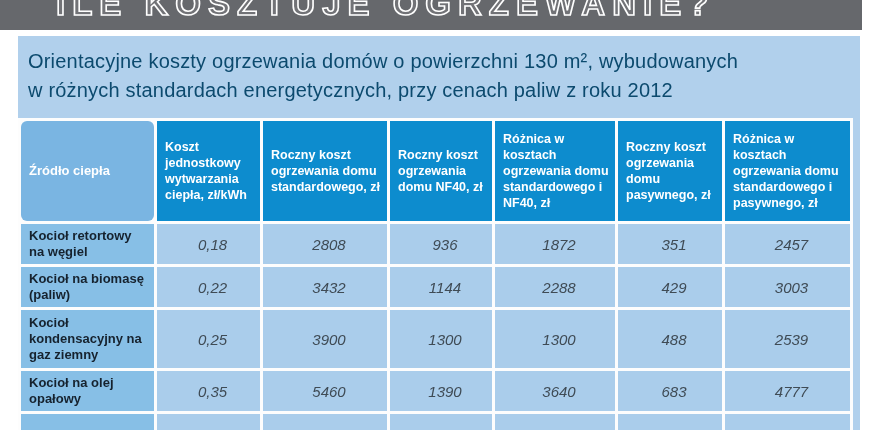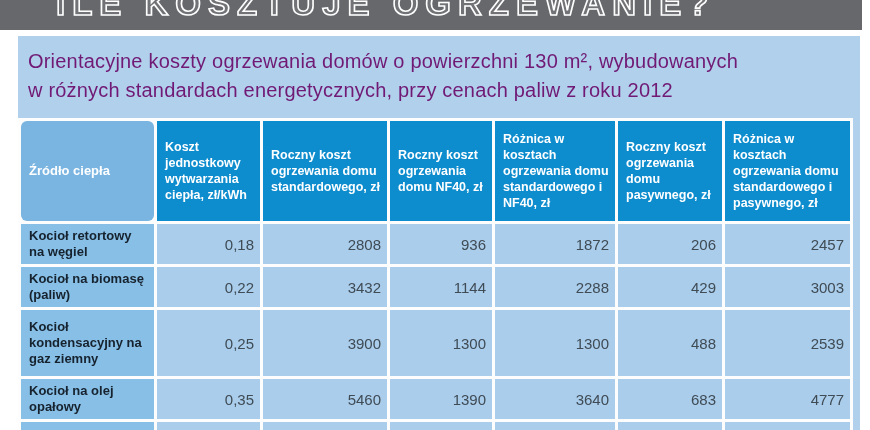--- a/index.html
+++ b/index.html
@@ -24,21 +24,21 @@
     -webkit-text-stroke: 1.6px #ffffff;
   }
   .panel {
     position: absolute; top: 36px; left: 18px;
     width: 842px; height: 394px;
     background: #b1d0ec;
   }
   .intro {
     padding: 11px 8px 0 10px;
     font-size: 20px; line-height: 29px;
-    color: #701a75;
+    color: #0c4a6e;
     letter-spacing: 0.2px;
   }
   .tablewrap {
     position: absolute; top: 82px; left: 0;
     width: 835px;
     background: #fdfdfd;
   }
   table {
     border-collapse: separate;
     border-spacing: 3px;
@@ -64,26 +64,27 @@
     color: #16222e;
     font-size: 13px; font-weight: bold;
     line-height: 16px;
     text-align: left; vertical-align: middle;
     padding: 4px 6px 4px 8px;
   }
   tbody td {
     background: #aacdeb;
     color: #3f4b55;
     font-size: 15px;
-    text-align: right; vertical-align: middle;
+    text-align: center; vertical-align: middle;
     padding: 4px 6px 4px 14px;
+    font-style: italic;
   }
   tbody tr.r1 { height: 38px; margin-top: 20px; }
   tbody tr.r2 { height: 40px; }
-  tbody tr.r3 { height: 66px; }
+  tbody tr.r3 { height: 58px; }
   tbody tr.r4 { height: 40px; }
   tbody tr.r5 { height: 44px; }
 </style>
 </head>
 <body>
 
 <div class="topbar">
   <div class="topbar-title">ILE KOSZTUJE OGRZEWANIE?</div>
 </div>
 
@@ -115,21 +116,21 @@
             <th>Różnica w kosztach ogrzewania domu standardowego i pasywnego, zł</th>
           </tr>
       </thead>
       <tbody id="body-rows">
           <tr class="r1">
             <th class="rowlabel">Kocioł retortowy na węgiel</th>
             <td>0,18</td>
             <td>2808</td>
             <td>936</td>
             <td>1872</td>
-            <td>206</td>
+            <td>351</td>
             <td>2457</td>
           </tr>
           <tr class="r2">
             <th class="rowlabel">Kocioł na biomasę (paliw)</th>
             <td>0,22</td>
             <td>3432</td>
             <td>1144</td>
             <td>2288</td>
             <td>429</td>
             <td>3003</td>

